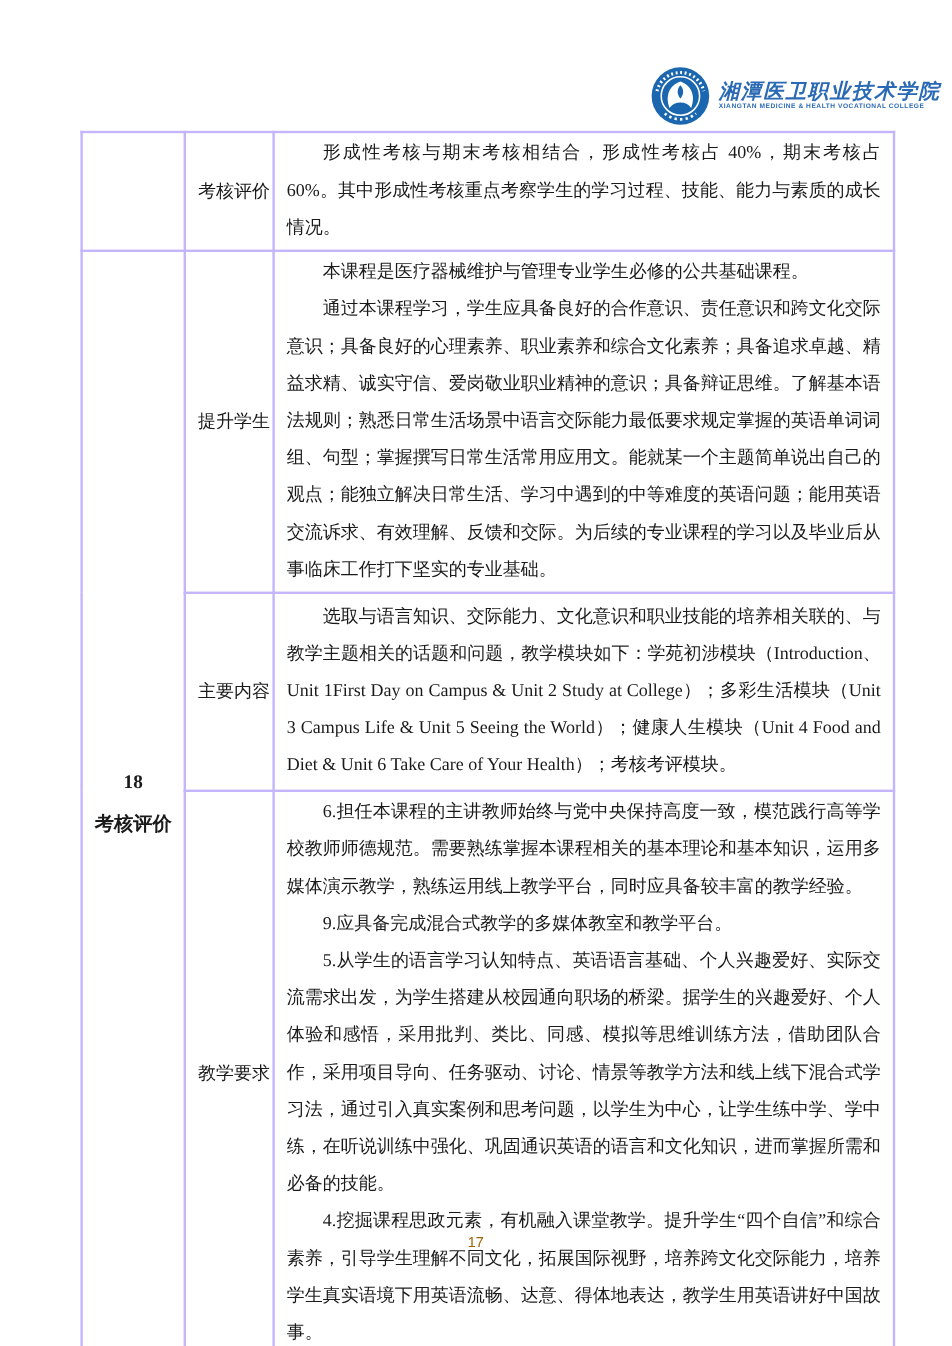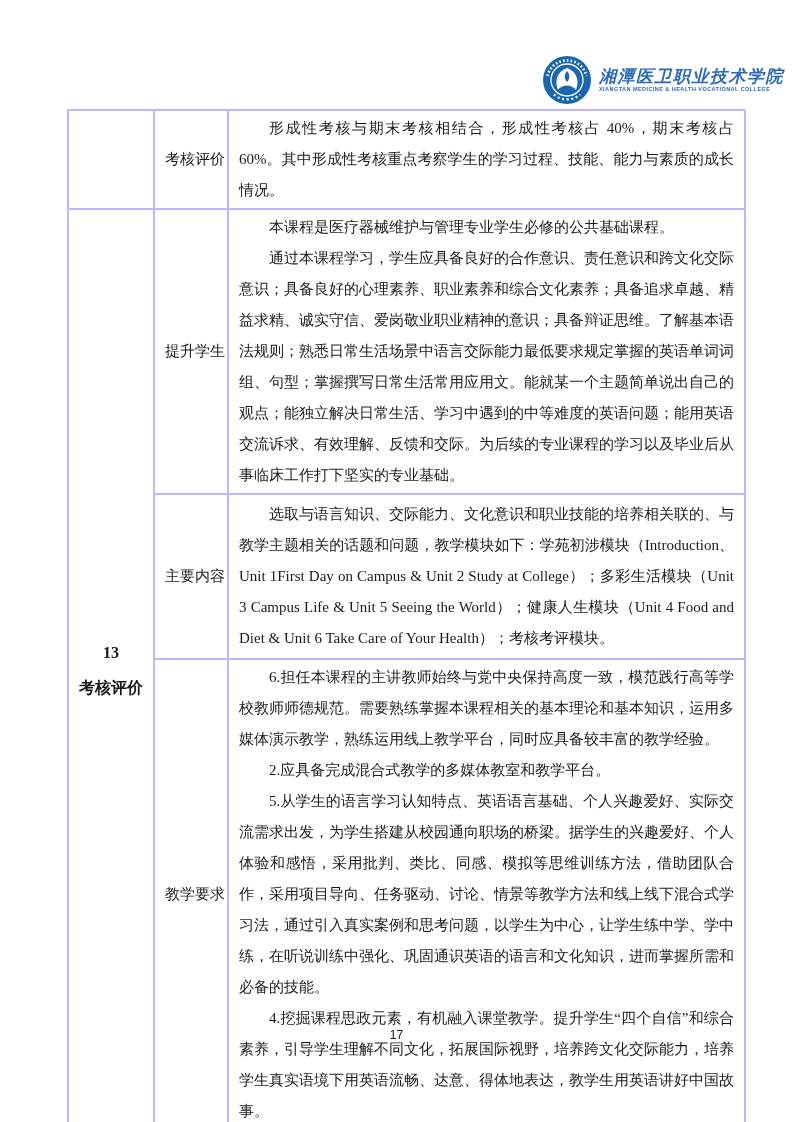--- a/index.html
+++ b/index.html
@@ -38,21 +38,21 @@
   td.cell-course{
     text-align:center;font-weight:bold;font-size:16px;line-height:35px;
   }
   tr.r1{height:66px;}
   tr.r2{height:254px;}
   tr.r3{height:165px;}
   tr.r4{height:414px;}
   
   .page-footer{
     position:absolute;top:1028px;left:0;width:793px;text-align:center;
-    font-size:12px;color:#0f172a;
+    font-size:12px;color:#a16207;
     font-family:"Liberation Sans","DejaVu Sans",sans-serif;
   }
 </style>
 </head>
 <body>
 
 <div class="logo-wrap">
   <svg class="logo-badge" viewBox="-25 -25 50 50" xmlns="http://www.w3.org/2000/svg">
     <circle r="24" fill="#1a67b0"></circle>
     <path d="M -19.5 -4 A 20 20 0 0 1 19.5 -4" fill="none" stroke="#ffffff" stroke-width="2.6" stroke-dasharray="1.6 2.2"></path>
@@ -76,40 +76,40 @@
   <tbody>
       <tr class="r1">
     <td class="cell-label"></td>
     <td class="cell-label">考核评价</td>
     <td class="cell-content">
       <p>形成性考核与期末考核相结合，形成性考核占 40%，期末考核占 60%。其中形成性考核重点考察学生的学习过程、技能、能力与素质的成长情况。</p>
     </td>
   </tr>
   <tr class="r2">
     <td class="cell-course" rowspan="3">
-      <div>13</div>
+      <div>18</div>
       <div>考核评价</div>
     </td>
     <td class="cell-label">提升学生</td>
     <td class="cell-content">
       <p>本课程是医疗器械维护与管理专业学生必修的公共基础课程。</p>
       <p>通过本课程学习，学生应具备良好的合作意识、责任意识和跨文化交际意识；具备良好的心理素养、职业素养和综合文化素养；具备追求卓越、精益求精、诚实守信、爱岗敬业职业精神的意识；具备辩证思维。了解基本语法规则；熟悉日常生活场景中语言交际能力最低要求规定掌握的英语单词词组、句型；掌握撰写日常生活常用应用文。能就某一个主题简单说出自己的观点；能独立解决日常生活、学习中遇到的中等难度的英语问题；能用英语交流诉求、有效理解、反馈和交际。为后续的专业课程的学习以及毕业后从事临床工作打下坚实的专业基础。</p>
     </td>
   </tr>
   <tr class="r3">
     <td class="cell-label">主要内容</td>
     <td class="cell-content">
       <p>选取与语言知识、交际能力、文化意识和职业技能的培养相关联的、与教学主题相关的话题和问题，教学模块如下：学苑初涉模块（Introduction、Unit 1First Day on Campus &amp; Unit 2 Study at College）；多彩生活模块（Unit 3 Campus Life &amp; Unit 5 Seeing the World）；健康人生模块（Unit 4 Food and Diet &amp; Unit 6 Take Care of Your Health）；考核考评模块。</p>
     </td>
   </tr>
   <tr class="r4">
     <td class="cell-label">教学要求</td>
     <td class="cell-content">
       <p>6.担任本课程的主讲教师始终与党中央保持高度一致，模范践行高等学校教师师德规范。需要熟练掌握本课程相关的基本理论和基本知识，运用多媒体演示教学，熟练运用线上教学平台，同时应具备较丰富的教学经验。</p>
-      <p>2.应具备完成混合式教学的多媒体教室和教学平台。</p>
+      <p>9.应具备完成混合式教学的多媒体教室和教学平台。</p>
       <p>5.从学生的语言学习认知特点、英语语言基础、个人兴趣爱好、实际交流需求出发，为学生搭建从校园通向职场的桥梁。据学生的兴趣爱好、个人体验和感悟，采用批判、类比、同感、模拟等思维训练方法，借助团队合作，采用项目导向、任务驱动、讨论、情景等教学方法和线上线下混合式学习法，通过引入真实案例和思考问题，以学生为中心，让学生练中学、学中练，在听说训练中强化、巩固通识英语的语言和文化知识，进而掌握所需和必备的技能。</p>
       <p>4.挖掘课程思政元素，有机融入课堂教学。提升学生“四个自信”和综合素养，引导学生理解不同文化，拓展国际视野，培养跨文化交际能力，培养学生真实语境下用英语流畅、达意、得体地表达，教学生用英语讲好中国故事。</p>
     </td>
   </tr>
 </tbody>
   </table>
 
 <div class="page-footer">17</div>
 
 </body></html>

